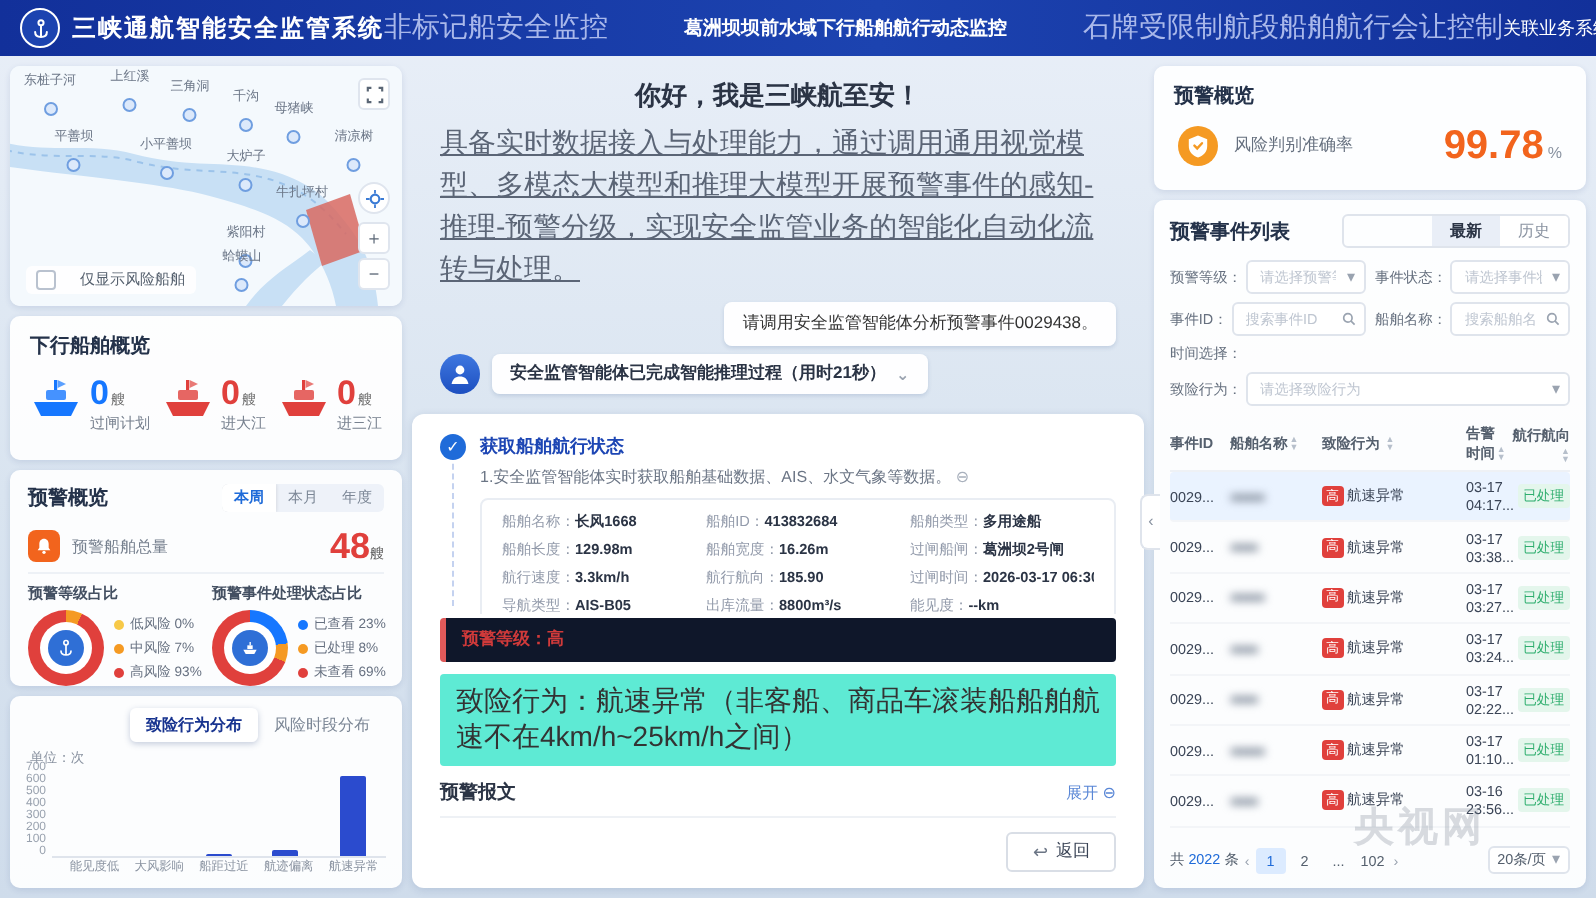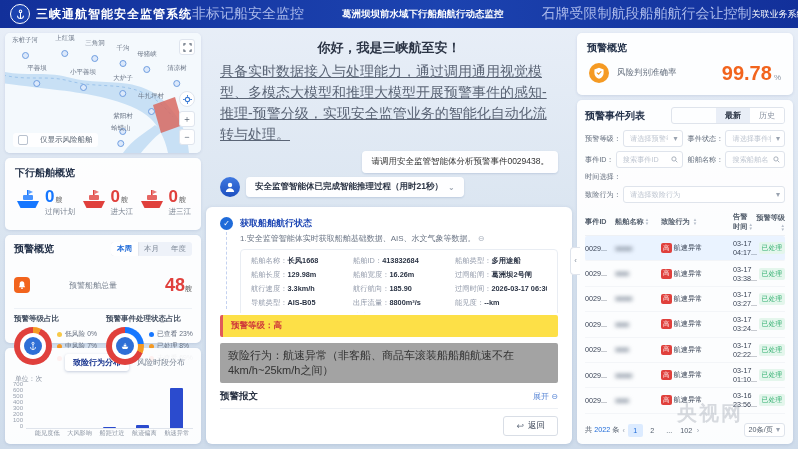--- a/index.html
+++ b/index.html
@@ -40,21 +40,21 @@
   .ship-nums{display:flex;flex-direction:column;line-height:1;}
   .ship-count{font-size:17px;font-weight:bold;}
   .ship-count .u{font-size:7px;color:#666;font-weight:normal;margin-left:1px;}
   .ship-label{font-size:7.5px;color:#77818f;margin-top:3px;}
   
   .warn-card{height:108px;padding:7px 9px;box-sizing:border-box;}
   .warn-head{display:flex;justify-content:space-between;align-items:center;}
   .seg{display:flex;background:#eef2f9;border-radius:3px;overflow:hidden;}
   .seg span{font-size:7.5px;color:#7c8796;padding:2px 6px;cursor:pointer;}
   .seg span.on{background:#fff;color:#1f6bd9;font-weight:bold;box-shadow:0 0 2px rgba(0,0,0,.15);}
-  .total-row{display:flex;align-items:center;margin-top:20px;border-bottom:1px solid #edf1f6;padding-bottom:14px;gap:33px;}
+  .total-row{display:flex;align-items:center;margin-top:8px;border-bottom:1px solid #edf1f6;padding-bottom:4px;}
   .alarm-ic{width:16px;height:16px;border-radius:4px;background:#f2641d;display:flex;align-items:center;justify-content:center;margin-right:6px;}
   .total-lbl{font-size:8px;color:#77818f;flex:1;}
   .total-val{font-size:18px;font-weight:bold;color:#e0403c;line-height:1;}
   .total-val .u{font-size:7px;color:#555;font-weight:normal;}
   .donuts{display:flex;margin-top:5px;gap:6px;}
   .donut-blk{flex:1;min-width:0;}
   .donut-t{font-size:7.5px;color:#445062;font-weight:bold;white-space:nowrap;}
   .donut-wrap{display:flex;align-items:center;gap:5px;margin-top:3px;}
   .donut{width:38px;height:38px;border-radius:50%;position:relative;flex:0 0 auto;}
   .donut .hole{position:absolute;inset:6px;border-radius:50%;background:#fff;display:flex;align-items:center;justify-content:center;}
@@ -92,22 +92,22 @@
   .step-dot{position:absolute;left:0;top:0;width:13px;height:13px;border-radius:50%;background:#1f6bd9;color:#fff;font-size:8px;display:flex;align-items:center;justify-content:center;}
   .step-title{font-size:9px;font-weight:bold;color:#1d46b4;}
   .step-desc{font-size:8px;color:#6b7585;margin-top:3px;}
   .step-desc .fold{color:#a9b1bd;}
   .info-grid{border:1px solid #e9edf3;border-radius:4px;margin-top:5px;padding:6px 10px;display:flex;gap:10px;}
   .info-col{flex:1;display:flex;flex-direction:column;gap:4px;min-width:0;}
   .kv{font-size:7.3px;white-space:nowrap;overflow:hidden;}
   .kv .k{color:#939bab;}
   .kv .v{color:#2b3445;font-weight:bold;}
   .step-map{margin-top:5px;border-radius:4px;overflow:hidden;display:block;}
-  .banner-red{background:#fde047;border-left:3px solid #e05a5a;color:#d03a3a;font-size:8.5px;font-weight:bold;padding:5px 8px;border-radius:2px;margin-top:2px;}
-  .banner-gray{background:#a3a3a3;color:#333;font-size:11px;padding:5px 8px;border-radius:2px;margin-top:6px;}
+  .banner-red{background:#0f172a;border-left:3px solid #e05a5a;color:#d03a3a;font-size:8.5px;font-weight:bold;padding:5px 8px;border-radius:2px;margin-top:2px;}
+  .banner-gray{background:#5eead4;color:#333;font-size:14px;padding:5px 8px;border-radius:2px;margin-top:6px;}
   .report-row{display:flex;justify-content:space-between;align-items:center;margin-top:7px;padding-bottom:5px;border-bottom:1px solid #eef1f5;}
   .report-lbl{font-size:9.5px;font-weight:bold;color:#2b3445;}
   .expand-link{font-size:8px;color:#5a87d6;cursor:pointer;}
   .back-row{display:flex;justify-content:flex-end;margin-top:7px;}
   .back-btn{border:1px solid #d9dee6;background:#fff;border-radius:3px;padding:3px 12px;font-size:8.5px;color:#3a4456;cursor:pointer;display:flex;align-items:center;gap:4px;}
   
   .ov-card{padding:8px 10px;box-sizing:border-box;}
   .ov-row{display:flex;align-items:center;margin-top:8px;padding:0 2px 4px;}
   .shield-ic{width:20px;height:20px;border-radius:50%;background:#f59a23;display:flex;align-items:center;justify-content:center;margin-right:8px;}
   .ov-lbl{font-size:8.5px;color:#66707f;flex:1;}
@@ -579,21 +579,21 @@
                 <span>致险行为</span>
                 <span class="sort-ic">
                   <span>▲</span>
                   <span>▼</span>
                 </span>
               </span>
               <span class="c-time"><span>告警时间</span><span class="sort-ic">
                   <span>▲</span>
                   <span>▼</span>
                 </span></span>
-              <span class="c-status"><span>预警等级</span><span class="sort-ic">
+              <span class="c-status"><span>航行航向</span><span class="sort-ic">
                   <span>▲</span>
                   <span>▼</span>
                 </span></span>
             </div>
           <div id="tBody">
               <div class="t-row sel">
                 <span class="c-id">0029...</span>
                 <span class="c-name blurred">■■■■■</span>
                 <span class="c-beh">
                   <span class="lv-badge">高</span>

